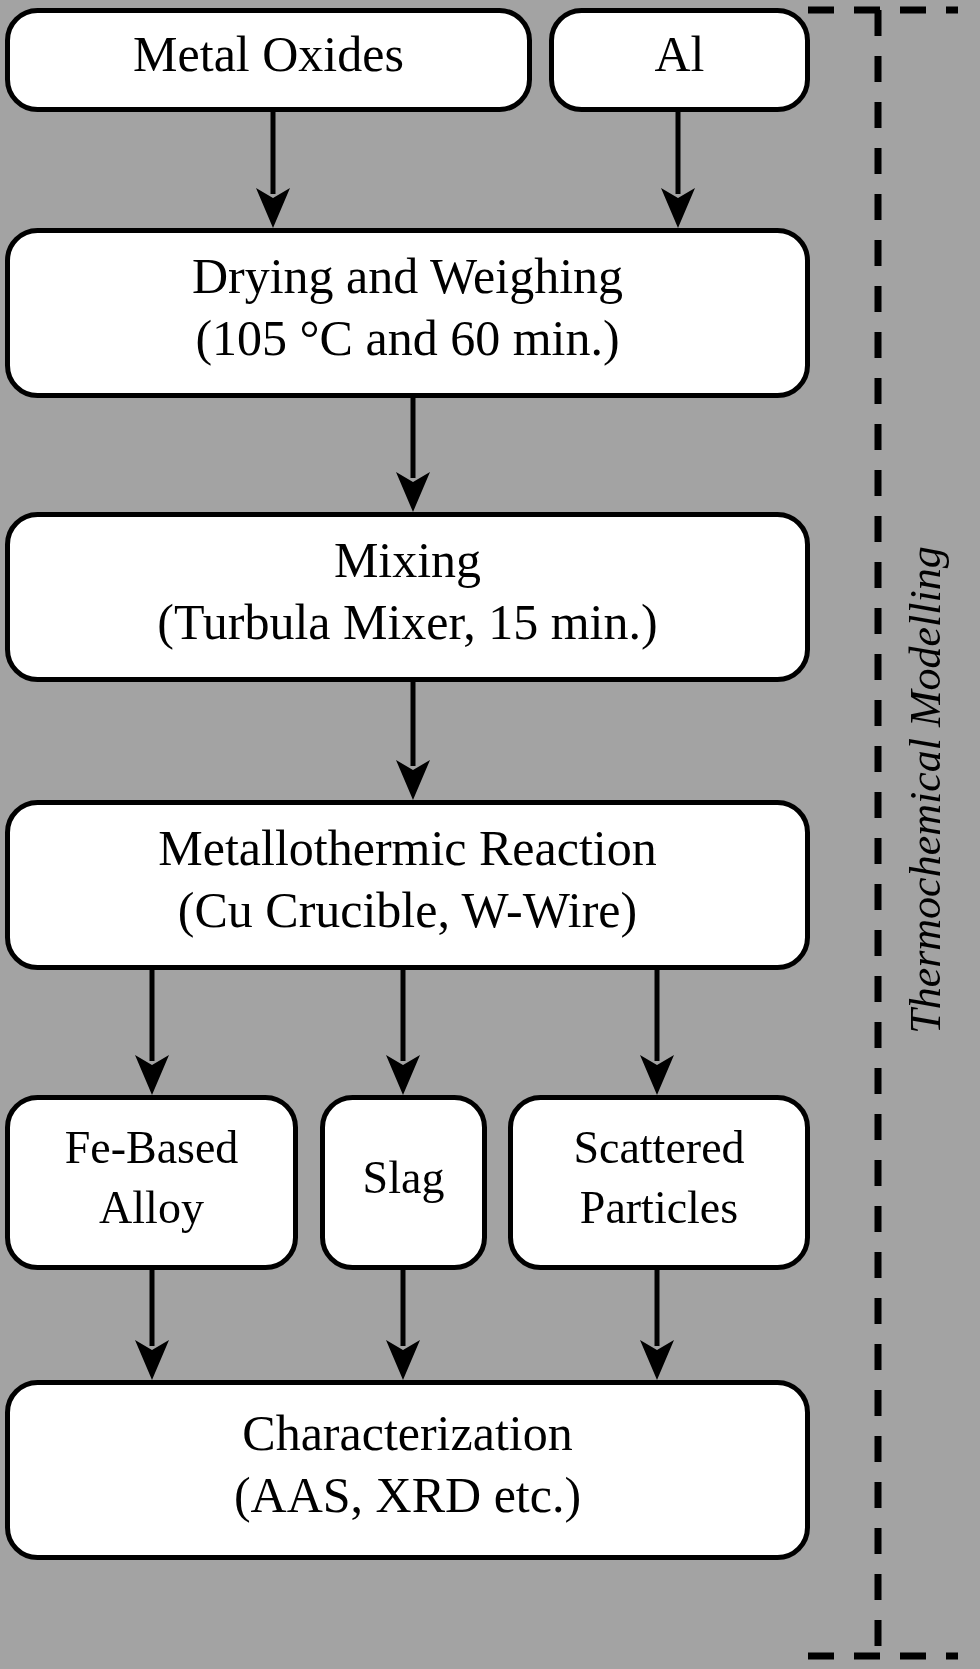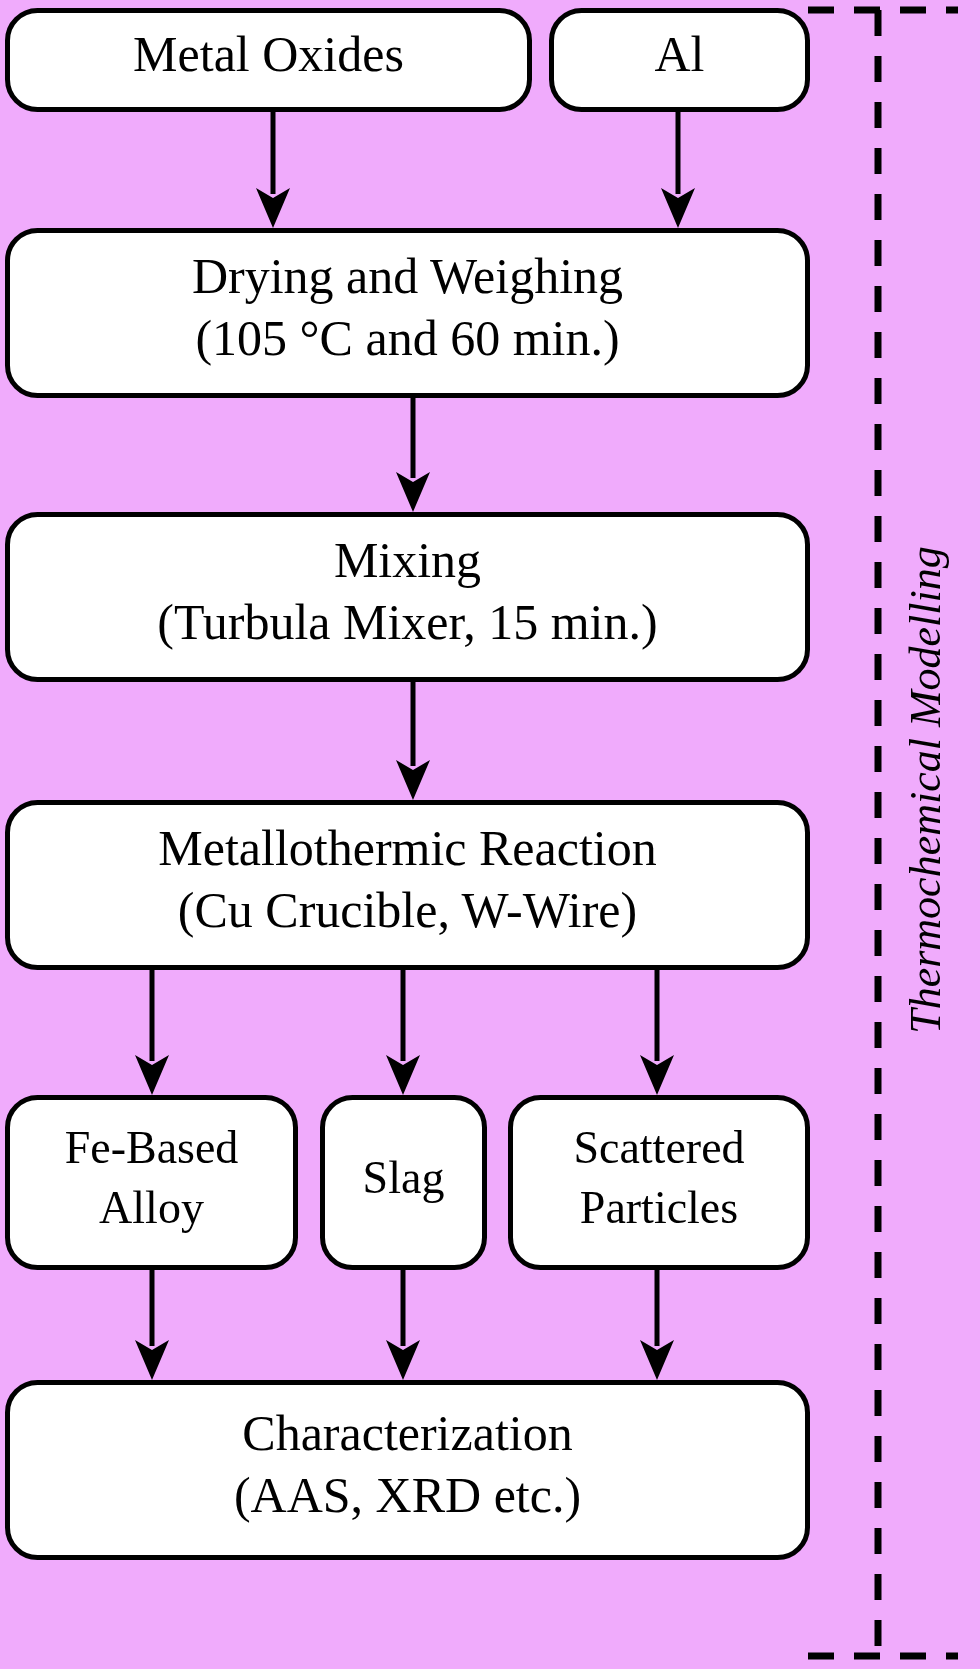--- a/index.html
+++ b/index.html
@@ -10,21 +10,21 @@
   body {
     width: 980px;
     height: 1669px;
     font-family: "Liberation Serif", serif;
     overflow: hidden;
   }
   #flowchart-root {
     position: relative;
     width: 980px;
     height: 1669px;
-    background: #f0abfc;
+    background: #a3a3a3;
   }
   svg.chart-layer {
     position: absolute;
     top: 0;
     left: 0;
     width: 980px;
     height: 1669px;
     display: block;
   }
   .node-box {

